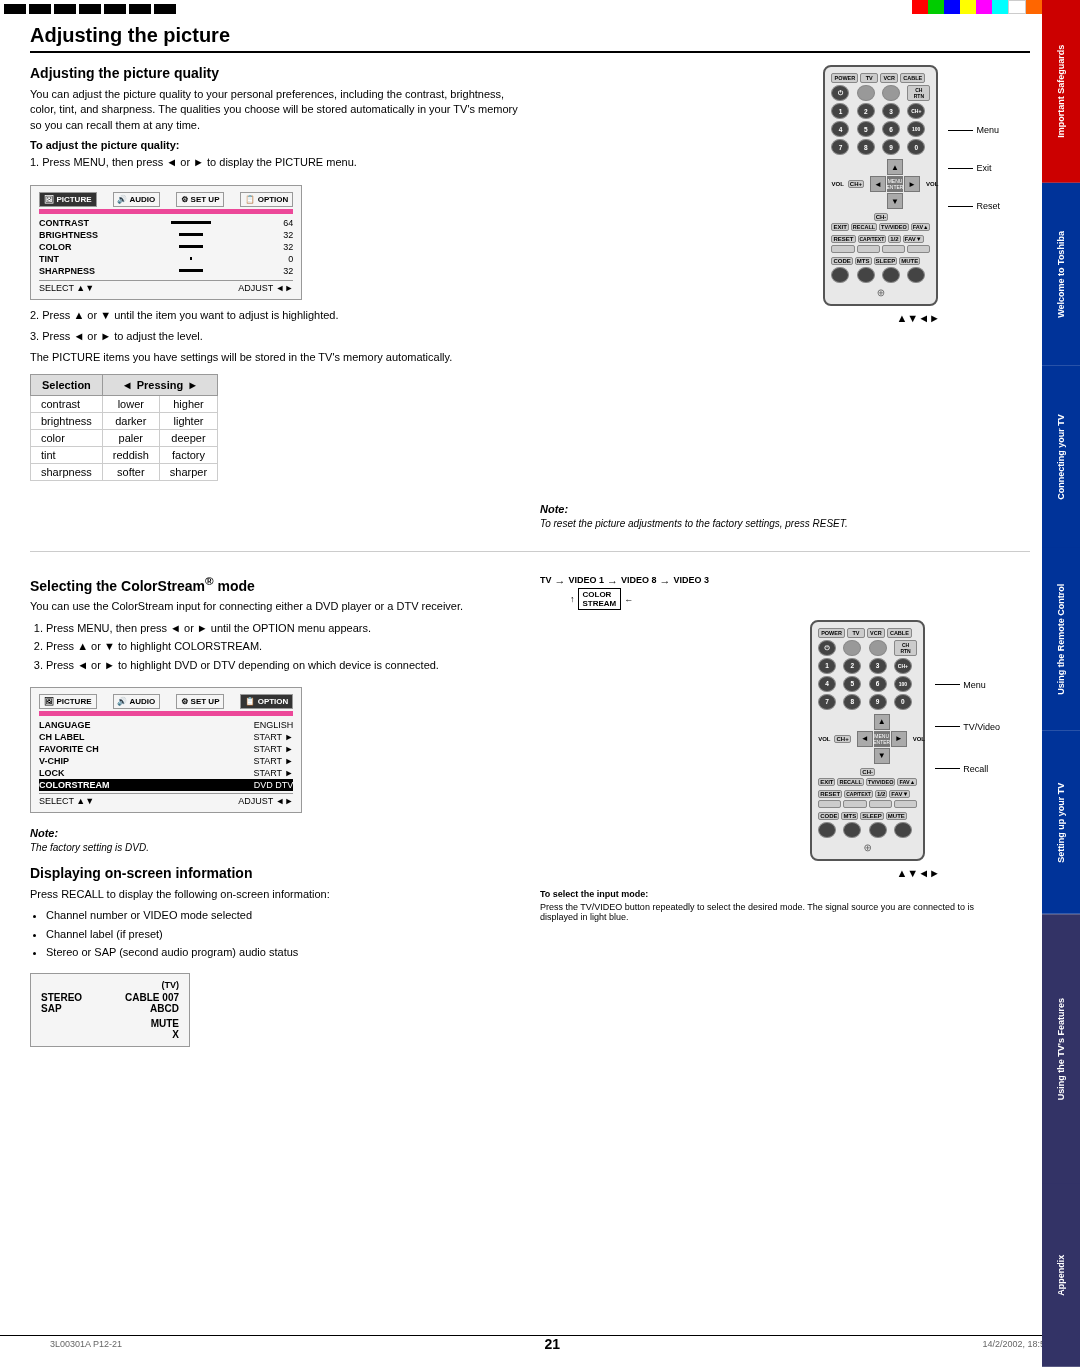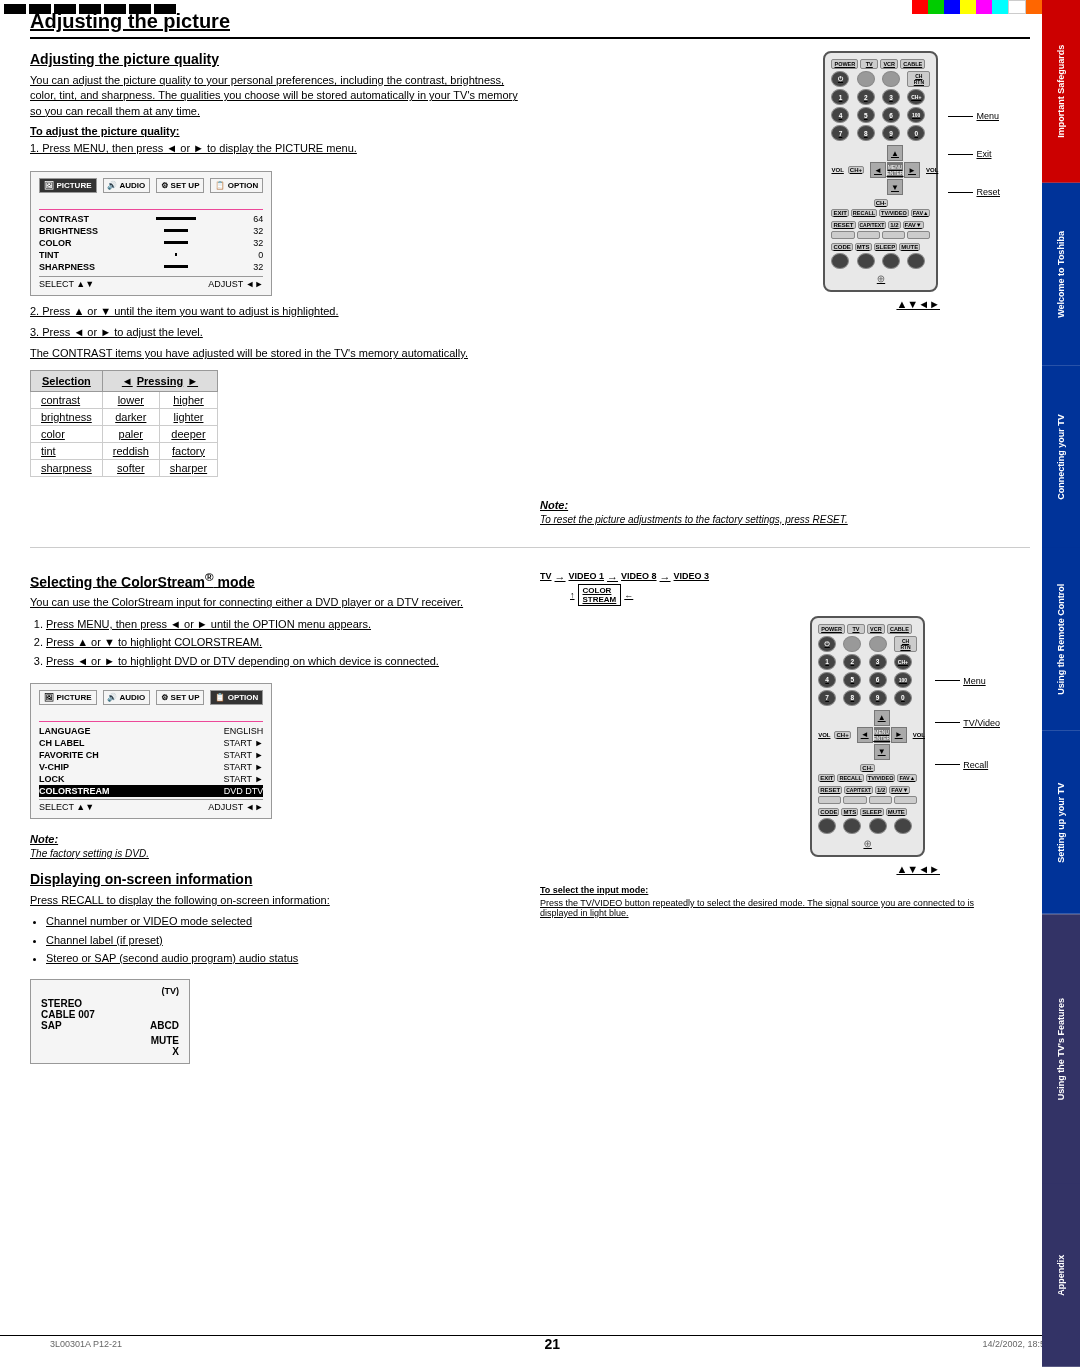--- a/index.html
+++ b/index.html
@@ -109,23 +109,23 @@
       border: 1px solid #999;
       padding: 6px 8px;
       margin: 8px 0;
       display: inline-block;
       font-size: 9px;
       background: #f5f5f5;
       min-width: 200px;
     }
     .menu-icons-row {
       display: flex;
-      gap: 6px;
-      border-bottom: 1px solid #ec4899;
-      padding-bottom: 16px;
+      gap: 16px;
+      border-bottom: 5px solid #ec4899;
+      padding-bottom: 2px;
       margin-bottom: 3px;
     }
     .menu-icon-item {
       font-size: 8px;
       text-align: center;
       font-weight: bold;
       border: 1px solid #999;
       padding: 2px 4px;
     }
     .menu-icon-item.selected {
@@ -356,21 +356,21 @@
     <span>Setting up your TV</span>
   </div>
   <div class="side-tab dark" style="flex:1.5;">
     <span>Using the TV's Features</span>
   </div>
   <div class="side-tab dark">
     <span>Appendix</span>
   </div>
 </div>
 
-<div class="main-content" style="margin-top:10px;text-decoration:underline;">
+<div class="main-content" style="margin-top:24px;">
 
   <h1 class="page-title">Adjusting the picture</h1>
 
   <div class="two-col">
 
     <div class="left-col">
 
       
       <h2 class="section-title">Adjusting the picture quality</h2>
       <p>You can adjust the picture quality to your personal preferences, including the contrast, brightness, color, tint, and sharpness. The qualities you choose will be stored automatically in your TV's memory so you can recall them at any time.</p>
@@ -424,21 +424,21 @@
           <span class="menu-value">32</span>
         </div>
         <div class="menu-footer-row">
           <span>SELECT ▲▼</span>
           <span>ADJUST ◄►</span>
         </div>
       </div>
 
       <p>2. Press ▲ or ▼ until the item you want to adjust is highlighted.</p>
       <p>3. Press ◄ or ► to adjust the level.</p>
-      <p>The CONTRAST items you have adjusted will be stored in the TV's memory automatically.</p>
+      <p>The PICTURE items you have settings will be stored in the TV's memory automatically.</p>
 
       
       <table class="selection-table">
         <thead>
           <tr>
             <th>Selection</th>
             <th colspan="2">
               <div class="arrow-header">
                 <span>◄</span>
                 <span>Pressing</span>
@@ -678,21 +678,21 @@
       <p>Press RECALL to display the following on-screen information:</p>
       <ul>
         <li>Channel number or VIDEO mode selected</li>
         <li>Channel label (if preset)</li>
         <li>Stereo or SAP (second audio program) audio status</li>
       </ul>
 
       
       <div class="onscreen-box">
         <div style="display:flex;justify-content:flex-end;font-size:9px;font-weight:bold;margin-bottom:2px;">(TV)</div>
-        <div style="display:flex;justify-content:flex-start;font-size:10px;font-weight:bold;flex-direction:column;">
+        <div style="display:flex;justify-content:space-between;font-size:10px;font-weight:bold;">
           <span>STEREO</span>
             <span>CABLE  007</span>
         </div>
         <div style="display:flex;justify-content:space-between;font-size:10px;font-weight:bold;">
           <span>SAP</span>
             <span>ABCD</span>
         </div>
         <div style="text-align:right;font-size:10px;font-weight:bold;margin-top:4px;">MUTE</div>
         <div style="text-align:right;font-size:10px;font-weight:bold;">X</div>
       </div>

